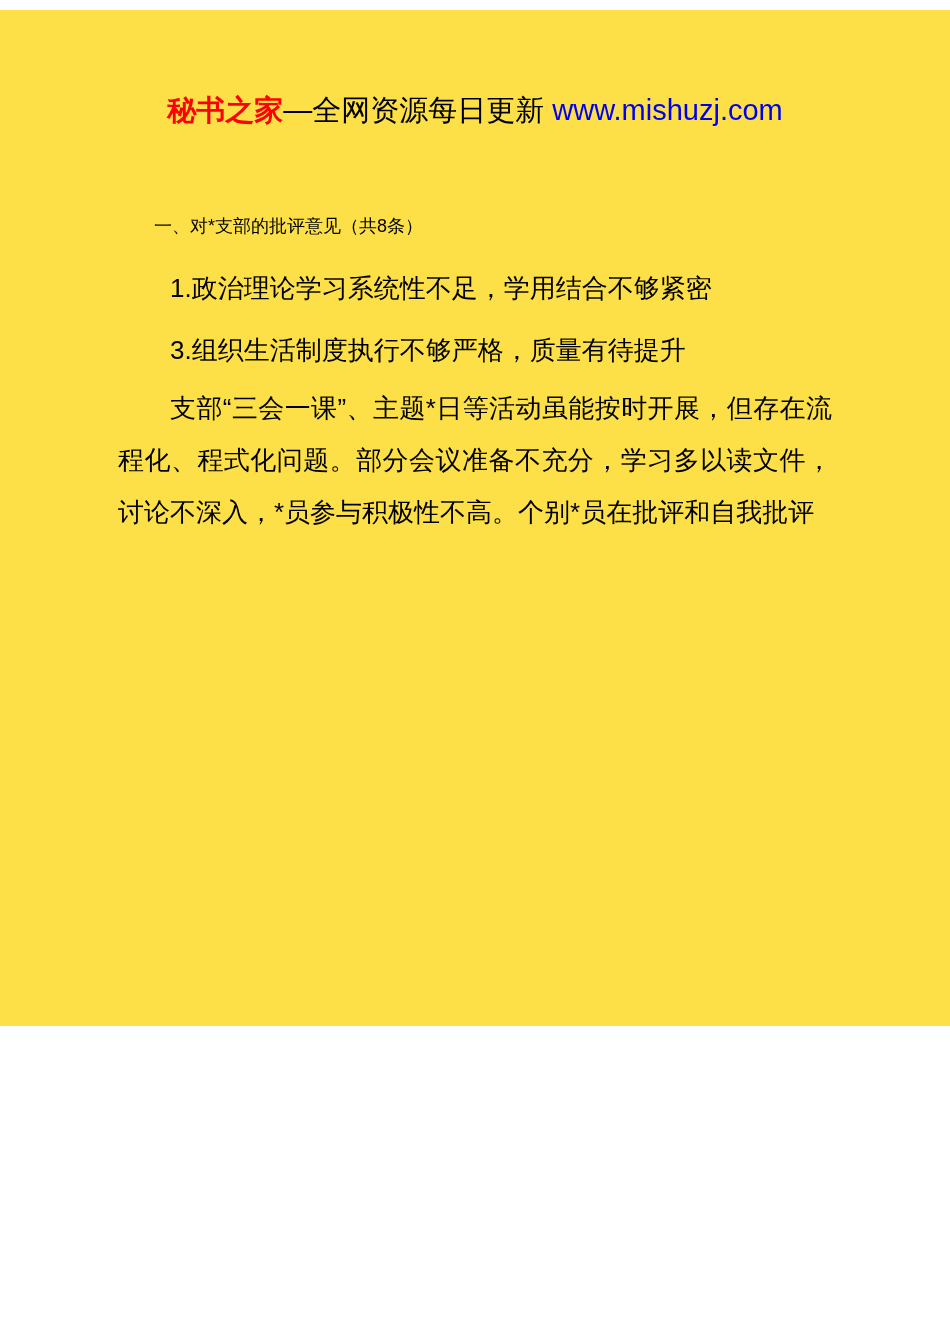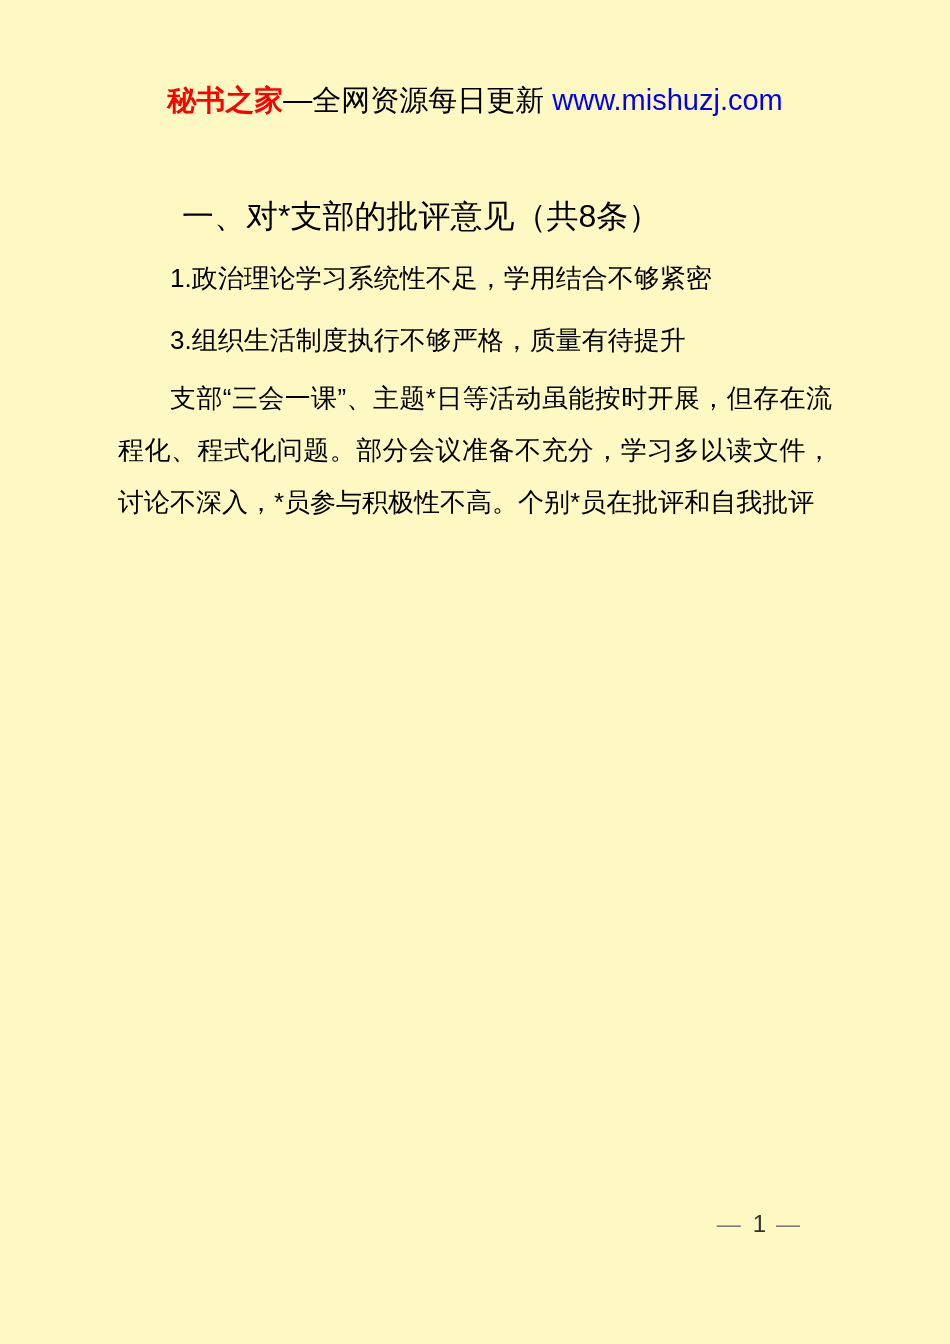--- a/index.html
+++ b/index.html
@@ -3,23 +3,23 @@
 <meta charset="utf-8">
 <style>
   html, body {
     margin: 0;
     padding: 0;
     background: #ffffff;
   }
   .page {
     position: relative;
     width: 950px;
-    height: 1344px;
-    margin: 0 auto;
-    background: #fef9c3;
+    height: 1016px;
+    margin: 10px auto;
+    background: #fde047;
     overflow: hidden;
     font-family: "Liberation Sans", "DejaVu Sans", sans-serif;
     color: #000000;
   }
   .doc-header {
     padding-top: 82px;
     text-align: center;
     font-size: 29px;
     line-height: 36px;
     white-space: nowrap;
@@ -49,21 +49,21 @@
   .content {
     margin: 0 118px;
     font-size: 26px;
     line-height: 52px;
     text-align: justify;
   }
   .section-heading {
     margin-top: 72px;
     text-indent: 2em;
     font-weight: normal;
-    font-size: 32px;
+    font-size: 18px;
     line-height: 52px;
   }
   .item-heading {
     margin-top: 10px;
     text-indent: 2em;
     font-weight: normal;
     font-size: 26px;
     line-height: 52px;
   }
   .item-body {

